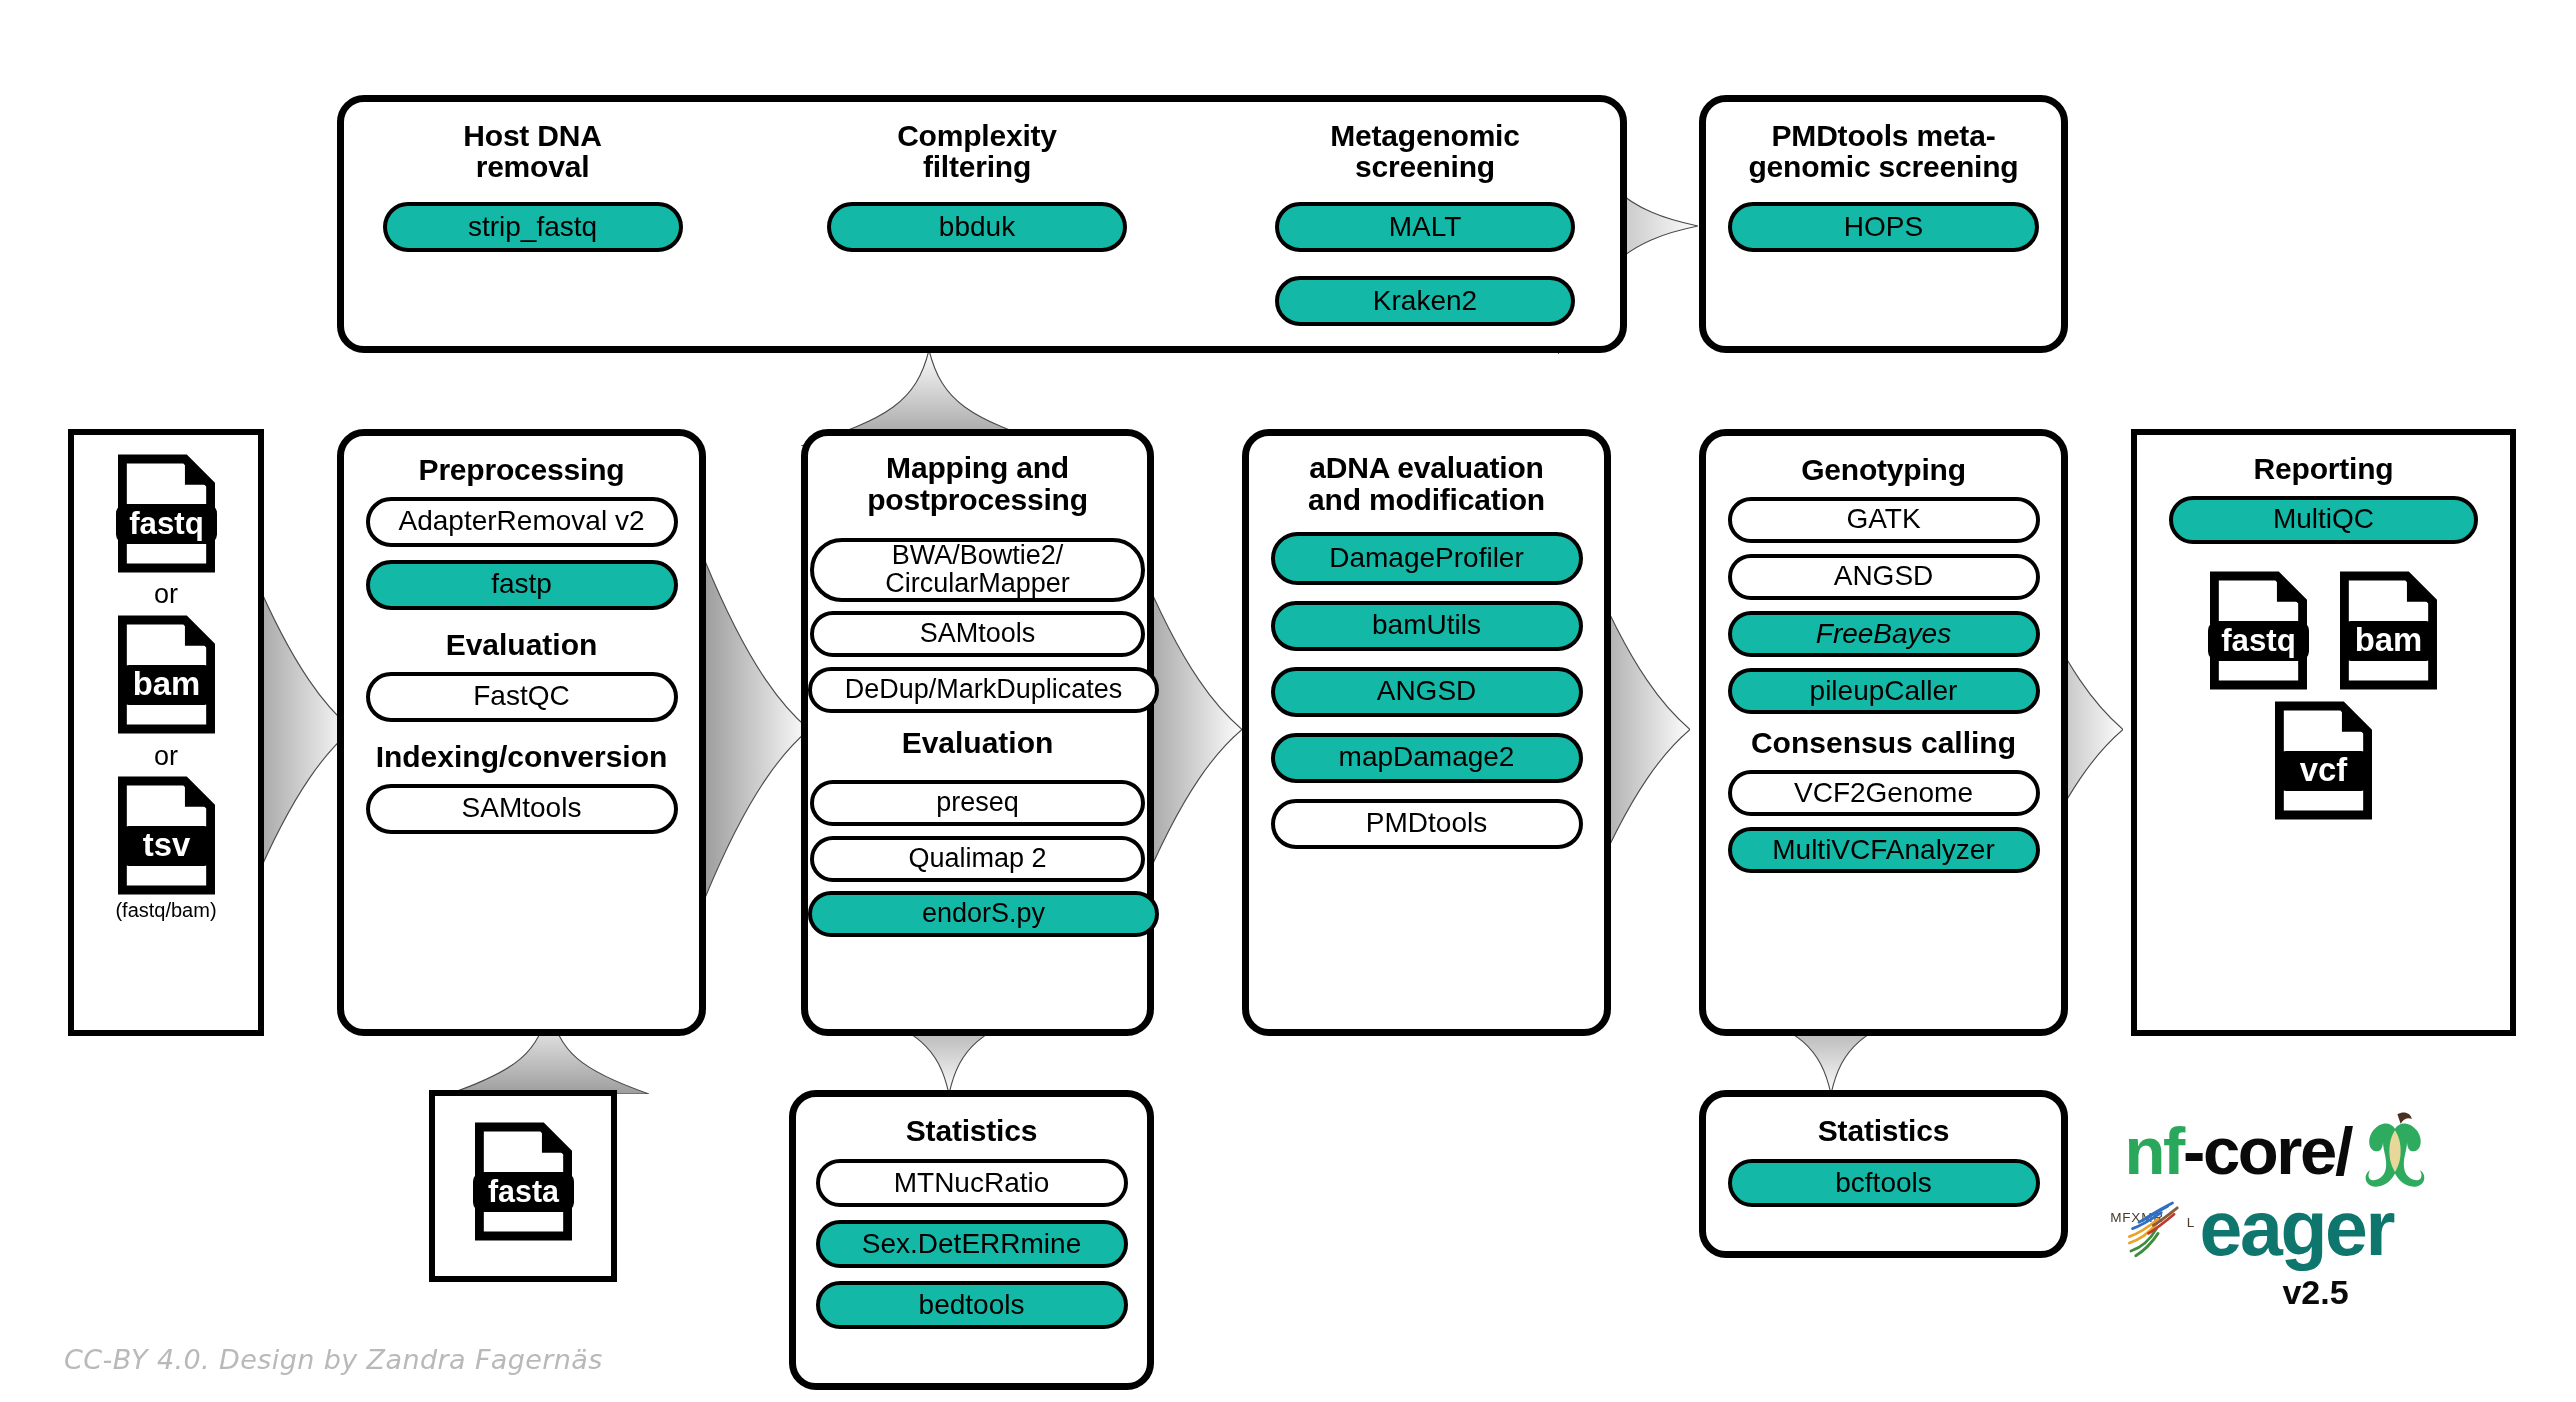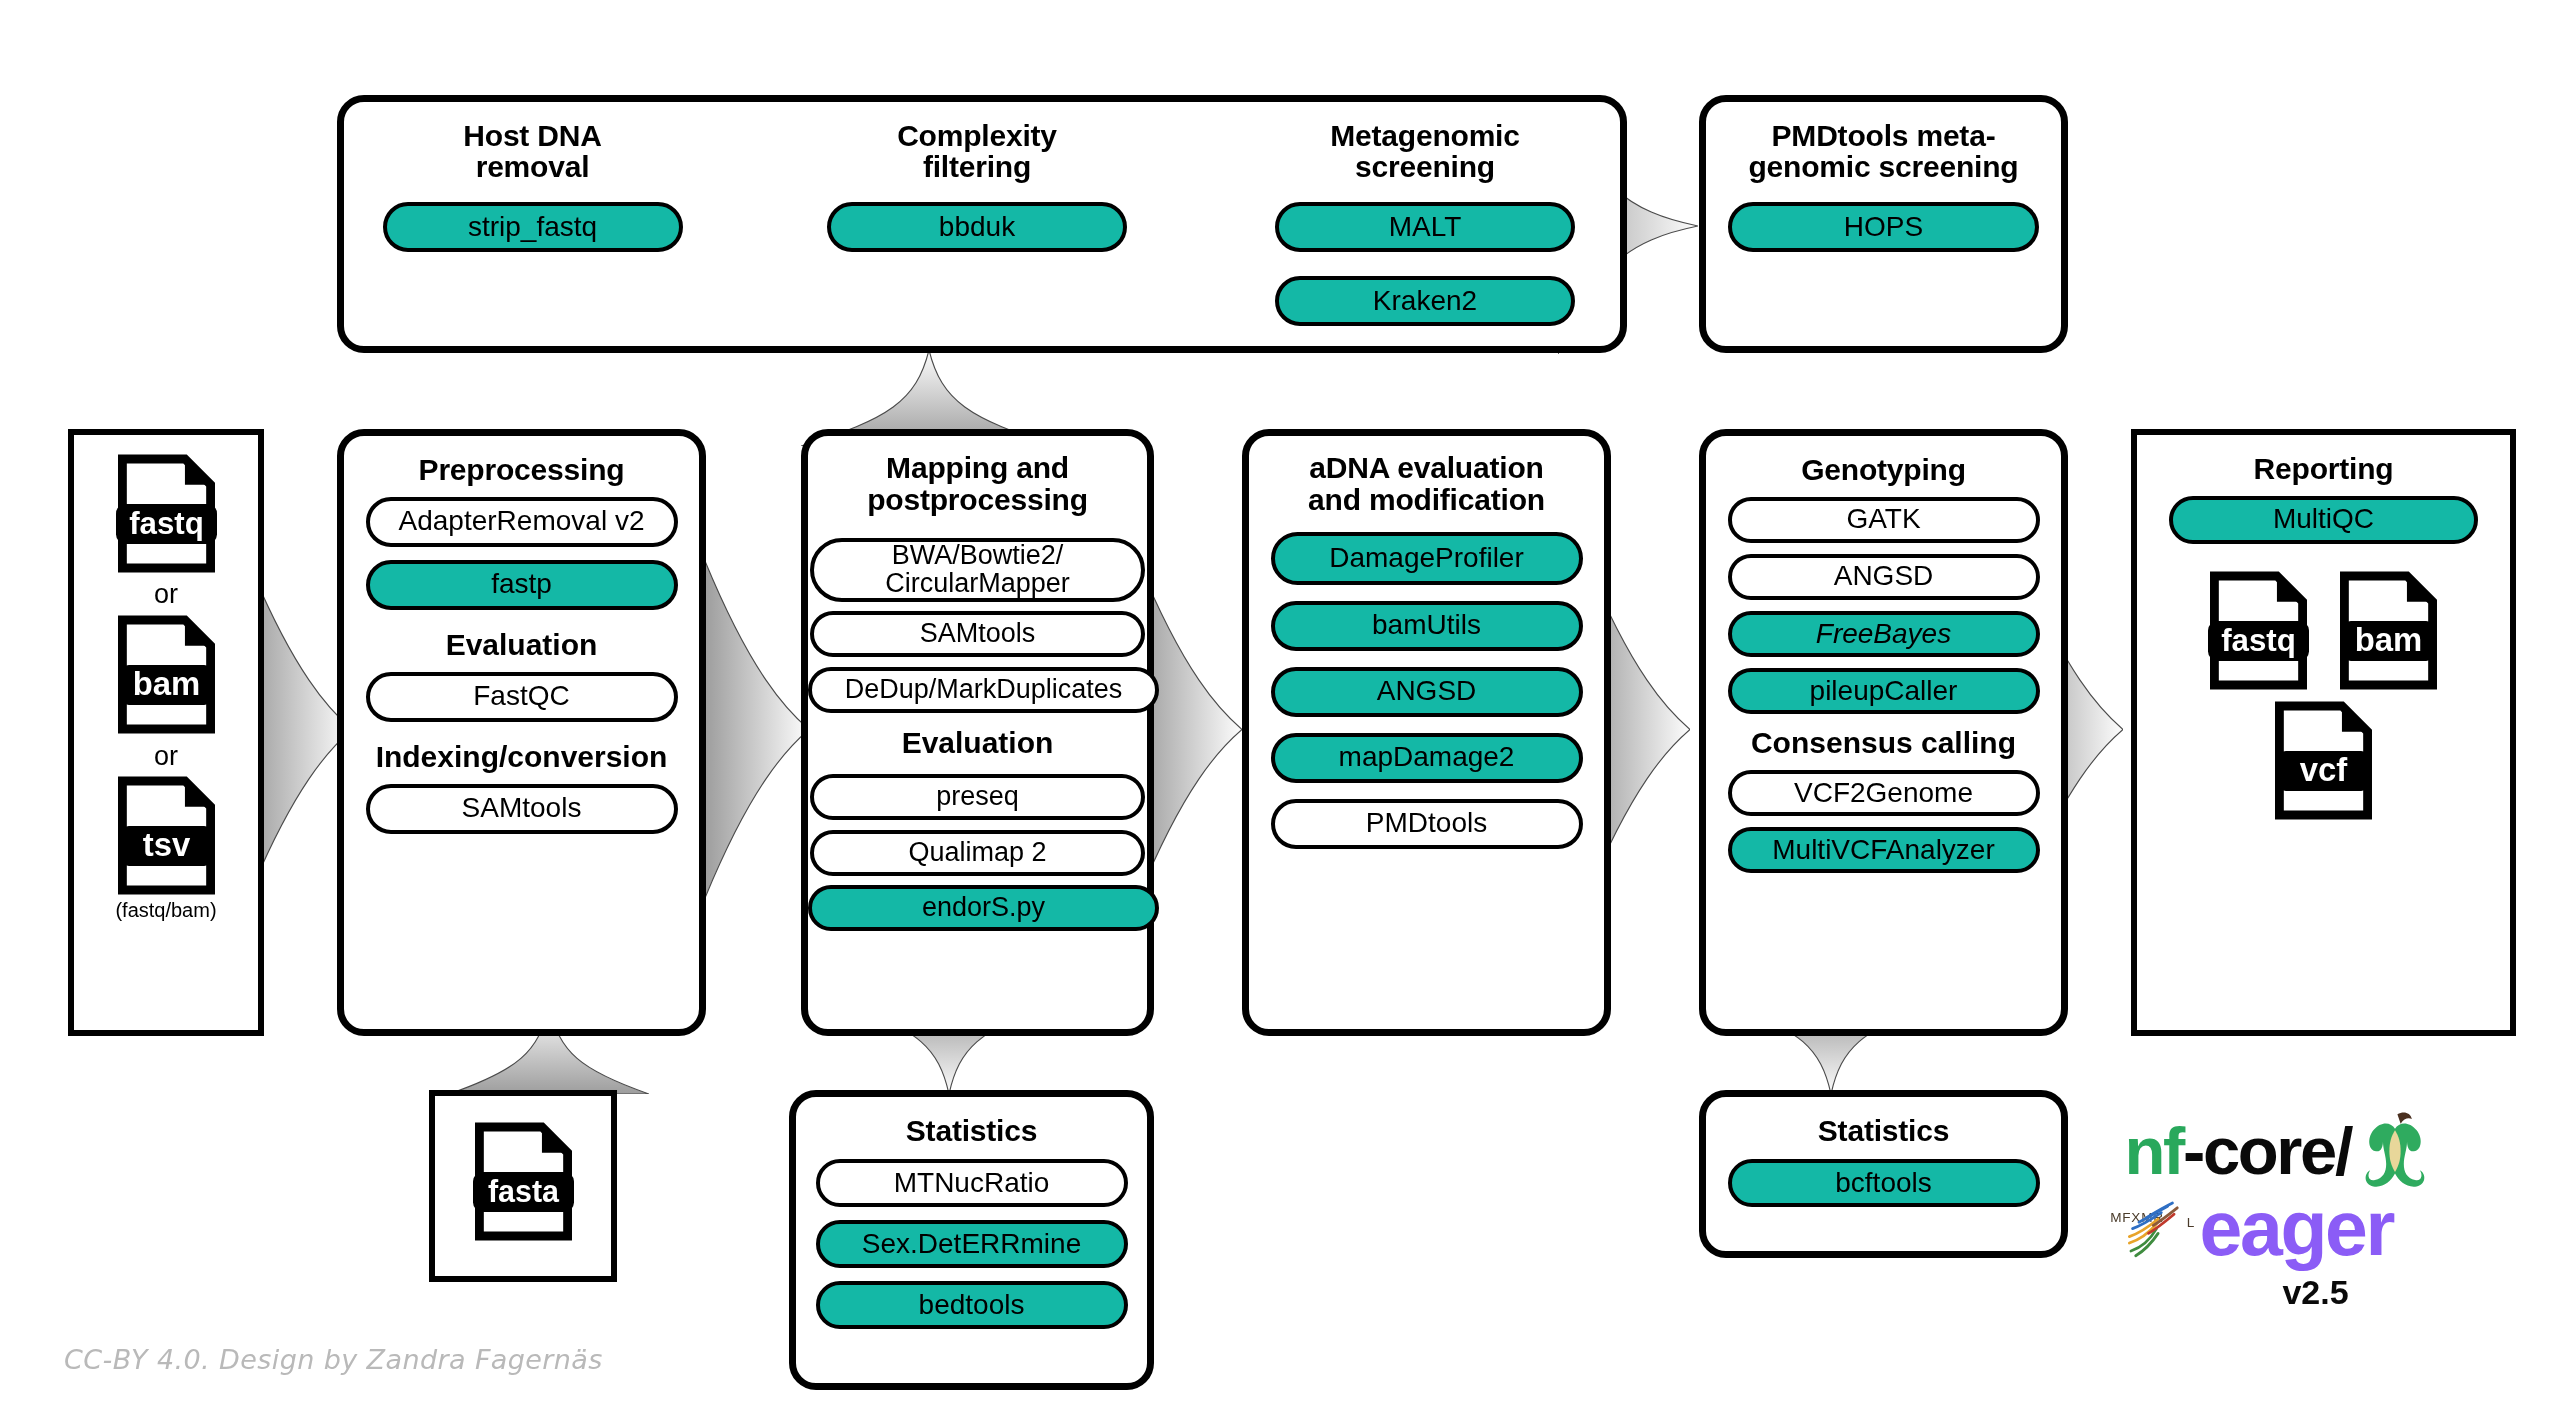--- a/index.html
+++ b/index.html
@@ -49,21 +49,21 @@
     position:absolute;color:#b9b9b9;font-style:italic;
     font-family:"DejaVu Sans",sans-serif;letter-spacing:0.4px;
   }
 
   
   .logo-wrap{position:absolute;}
   .logo-line1{display:flex;align-items:center;}
   .logo-nf{color:#29a85c;font-weight:bold;}
   .logo-core{color:#0a0a0a;font-weight:bold;}
   .logo-line2{display:flex;align-items:center;}
-  .logo-eager{color:#8b5cf6;font-weight:bold;}
+  .logo-eager{color:#0f766e;font-weight:bold;}
   .logo-ver{text-align:center;color:#0a0a0a;font-weight:bold;}
 </style>
 </head>
 <body>
 
 <div class="arrow" style="left:1558px;top:98px;width:140px;height:256px;">
   <svg viewBox="0 0 175 320" preserveAspectRatio="none">
     <defs>
         <linearGradient id="gh1" x1="0" y1="0" x2="1" y2="0">
       <stop offset="0" stop-color="#9d9d9d"></stop>
@@ -263,21 +263,21 @@
     <div>Mapping and</div>
     <div>postprocessing</div>
   </div>
   <div class="pill two-line" style="margin-top:22px;width:335px;height:64px;font-size:27px;flex-direction:column;">
     <span>BWA/Bowtie2/</span>
     <span>CircularMapper</span>
   </div>
   <div class="pill" style="margin-top:9.6px;width:335px;height:46px;font-size:27px;">SAMtools</div>
   <div class="pill" style="margin-top:9.6px;width:351px;height:46px;font-size:27px;">DeDup/MarkDuplicates</div>
   <div class="sub-title" style="margin-top:14.4px;font-size:30px;">Evaluation</div>
-  <div class="pill" style="margin-top:15px;width:335px;height:46px;font-size:27px;">preseq</div>
+  <div class="pill" style="margin-top:21px;width:335px;height:46px;font-size:27px;">preseq</div>
   <div class="pill" style="margin-top:9.6px;width:335px;height:46px;font-size:27px;">Qualimap 2</div>
   <div class="pill green" style="margin-top:9.6px;width:351px;height:46px;font-size:27px;">endorS.py</div>
 </div>
 
 <div class="panel" style="left:1242px;top:429px;width:369px;height:607px;">
   <div class="panel-title" style="margin-top:16px;font-size:30px;">
     <div>aDNA evaluation</div>
     <div>and modification</div>
   </div>
   <div class="pill green" style="margin-top:16px;width:312px;height:53px;font-size:28px;">DamageProfiler</div>

